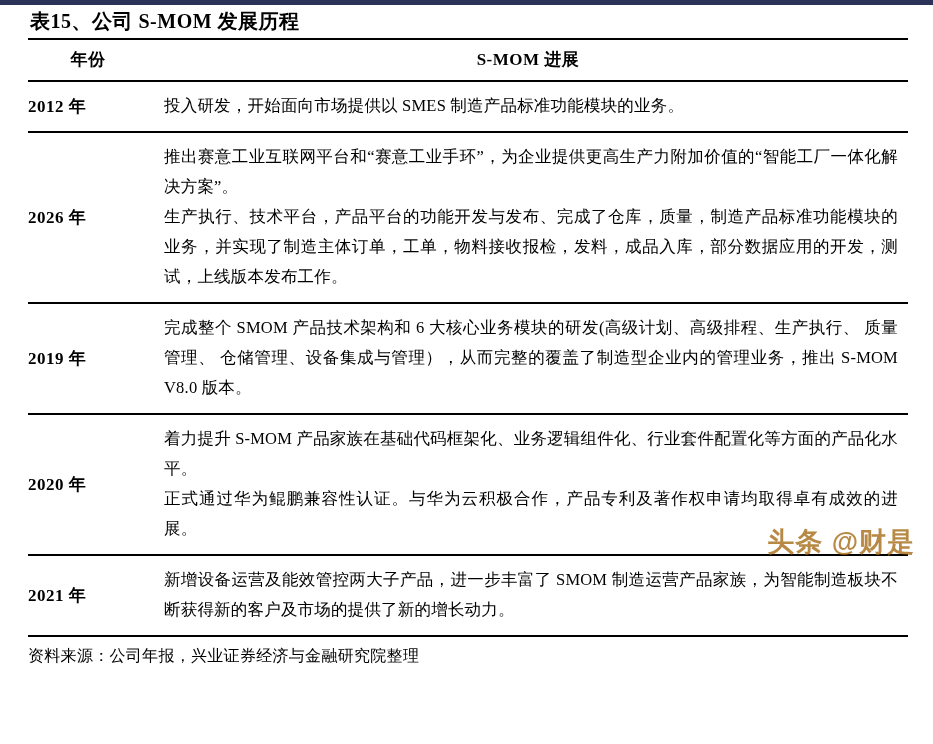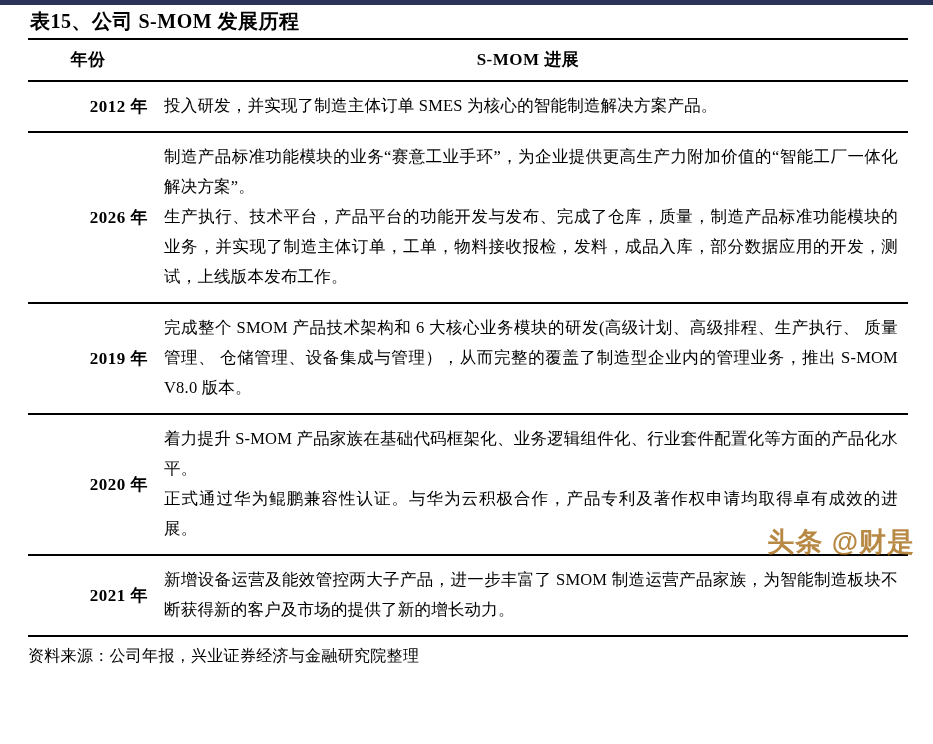--- a/index.html
+++ b/index.html
@@ -58,21 +58,21 @@
     border-bottom: 2.5px solid #000;
     letter-spacing: 0.5px;
   }
 
   tbody td {
     border-bottom: 2.2px solid #000;
     vertical-align: middle;
     padding: 0;
   }
   td.year-cell {
-    text-align: right;
+    text-align: left;
     font-size: 17px;
     font-weight: bold;
     letter-spacing: 0.5px;
     white-space: nowrap;
     padding: 6px 0;
   }
   td.desc-cell {
     font-size: 16.5px;
     line-height: 30px;
     text-align: justify;
@@ -126,27 +126,27 @@
       <thead>
         <tr>
           <th>年份</th>
           <th>S-MOM 进展</th>
         </tr>
       </thead>
       <tbody>
         <tr>
           <td class="year-cell">2012 年</td>
           <td class="desc-cell">
-            <p>投入研发，并实现了制造主体订单 SMES 为核心的智能制造解决方案产品。</p>
+            <p>投入研发，开始面向市场提供以 SMES 制造产品标准功能模块的业务。</p>
           </td>
         </tr>
         <tr>
           <td class="year-cell">2026 年</td>
           <td class="desc-cell">
-            <p>制造产品标准功能模块的业务“赛意工业手环”，为企业提供更高生产力附加价值的“智能工厂一体化解决方案”。</p>
+            <p>推出赛意工业互联网平台和“赛意工业手环”，为企业提供更高生产力附加价值的“智能工厂一体化解决方案”。</p>
             <p>生产执行、技术平台，产品平台的功能开发与发布、完成了仓库，质量，制造产品标准功能模块的业务，并实现了制造主体订单，工单，物料接收报检，发料，成品入库，部分数据应用的开发，测试，上线版本发布工作。</p>
           </td>
         </tr>
         <tr>
           <td class="year-cell">2019 年</td>
           <td class="desc-cell">
             <p>完成整个 SMOM 产品技术架构和 6 大核心业务模块的研发(高级计划、高级排程、生产执行、 质量管理、 仓储管理、设备集成与管理），从而完整的覆盖了制造型企业内的管理业务，推出 S-MOM V8.0 版本。</p>
           </td>
         </tr>
         <tr>

